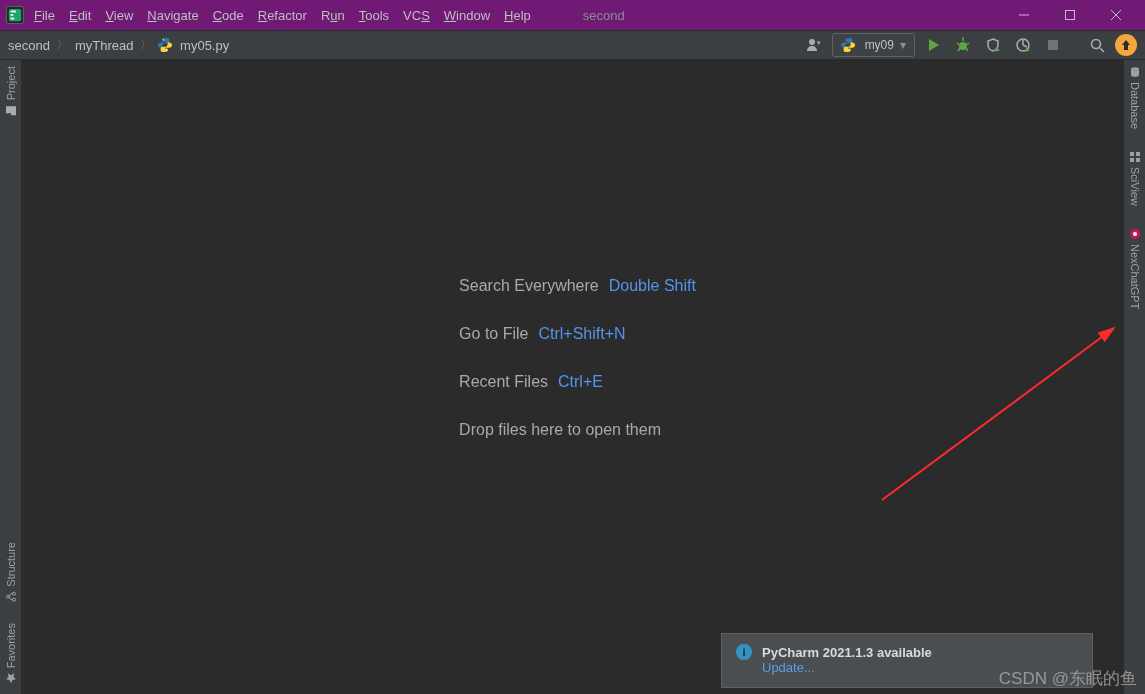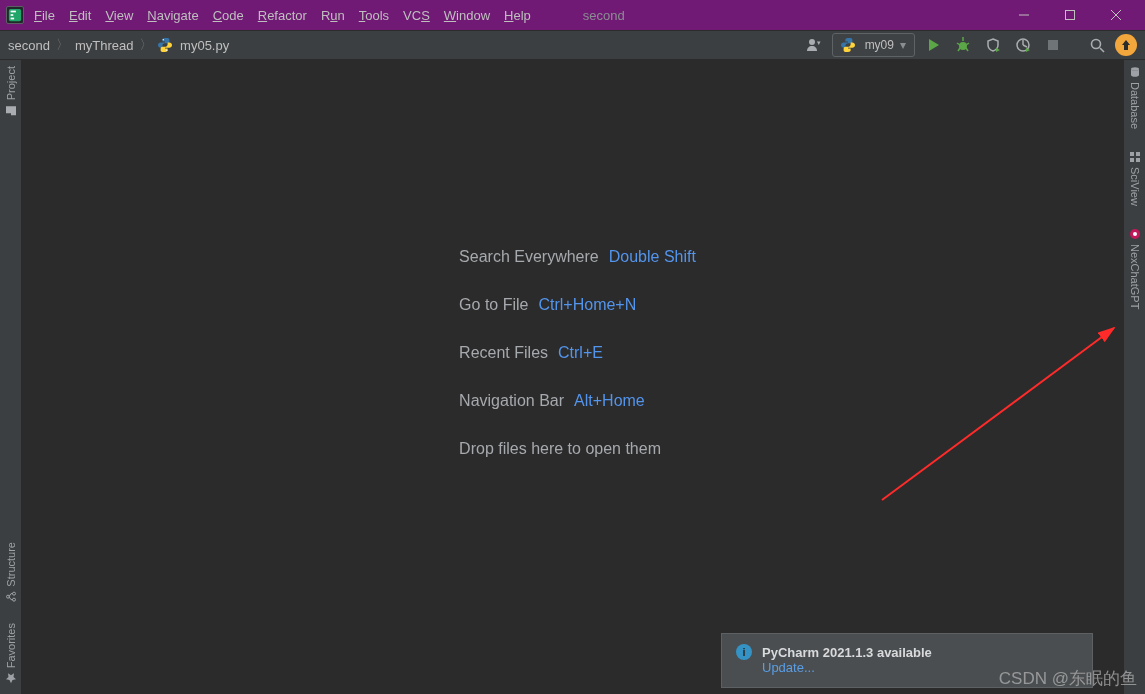--- a/index.html
+++ b/index.html
@@ -267,23 +267,22 @@
               <path fill="#9ea2a6" d="M6 1l1.5 3.2L11 5l-2.5 2.3L9 11 6 9 3 11l.5-3.7L1 5l3.5-.8z"></path>
             </svg></span>
         <span>Favorites</span>
       </div>
     </div>
   </div>
 
   <div class="editor-area">
     <div class="empty-hints">
       <span class="row"><span>Search Everywhere</span><span class="shortcut">Double Shift</span></span>
-      <span class="row"><span>Go to File</span><span class="shortcut">Ctrl+Home+N</span></span>
+      <span class="row"><span>Go to File</span><span class="shortcut">Ctrl+Shift+N</span></span>
       <span class="row"><span>Recent Files</span><span class="shortcut">Ctrl+E</span></span>
-      <span class="row"><span>Navigation Bar</span><span class="shortcut">Alt+Home</span></span>
       <span class="row"><span>Drop files here to open them</span></span>
     </div>
 
     <div class="notification">
       <div class="nhdr">
         <span class="info-icon">i</span>
         <b>PyCharm 2021.1.3 available</b>
       </div>
       <div class="nlink">Update...</div>
     </div>

